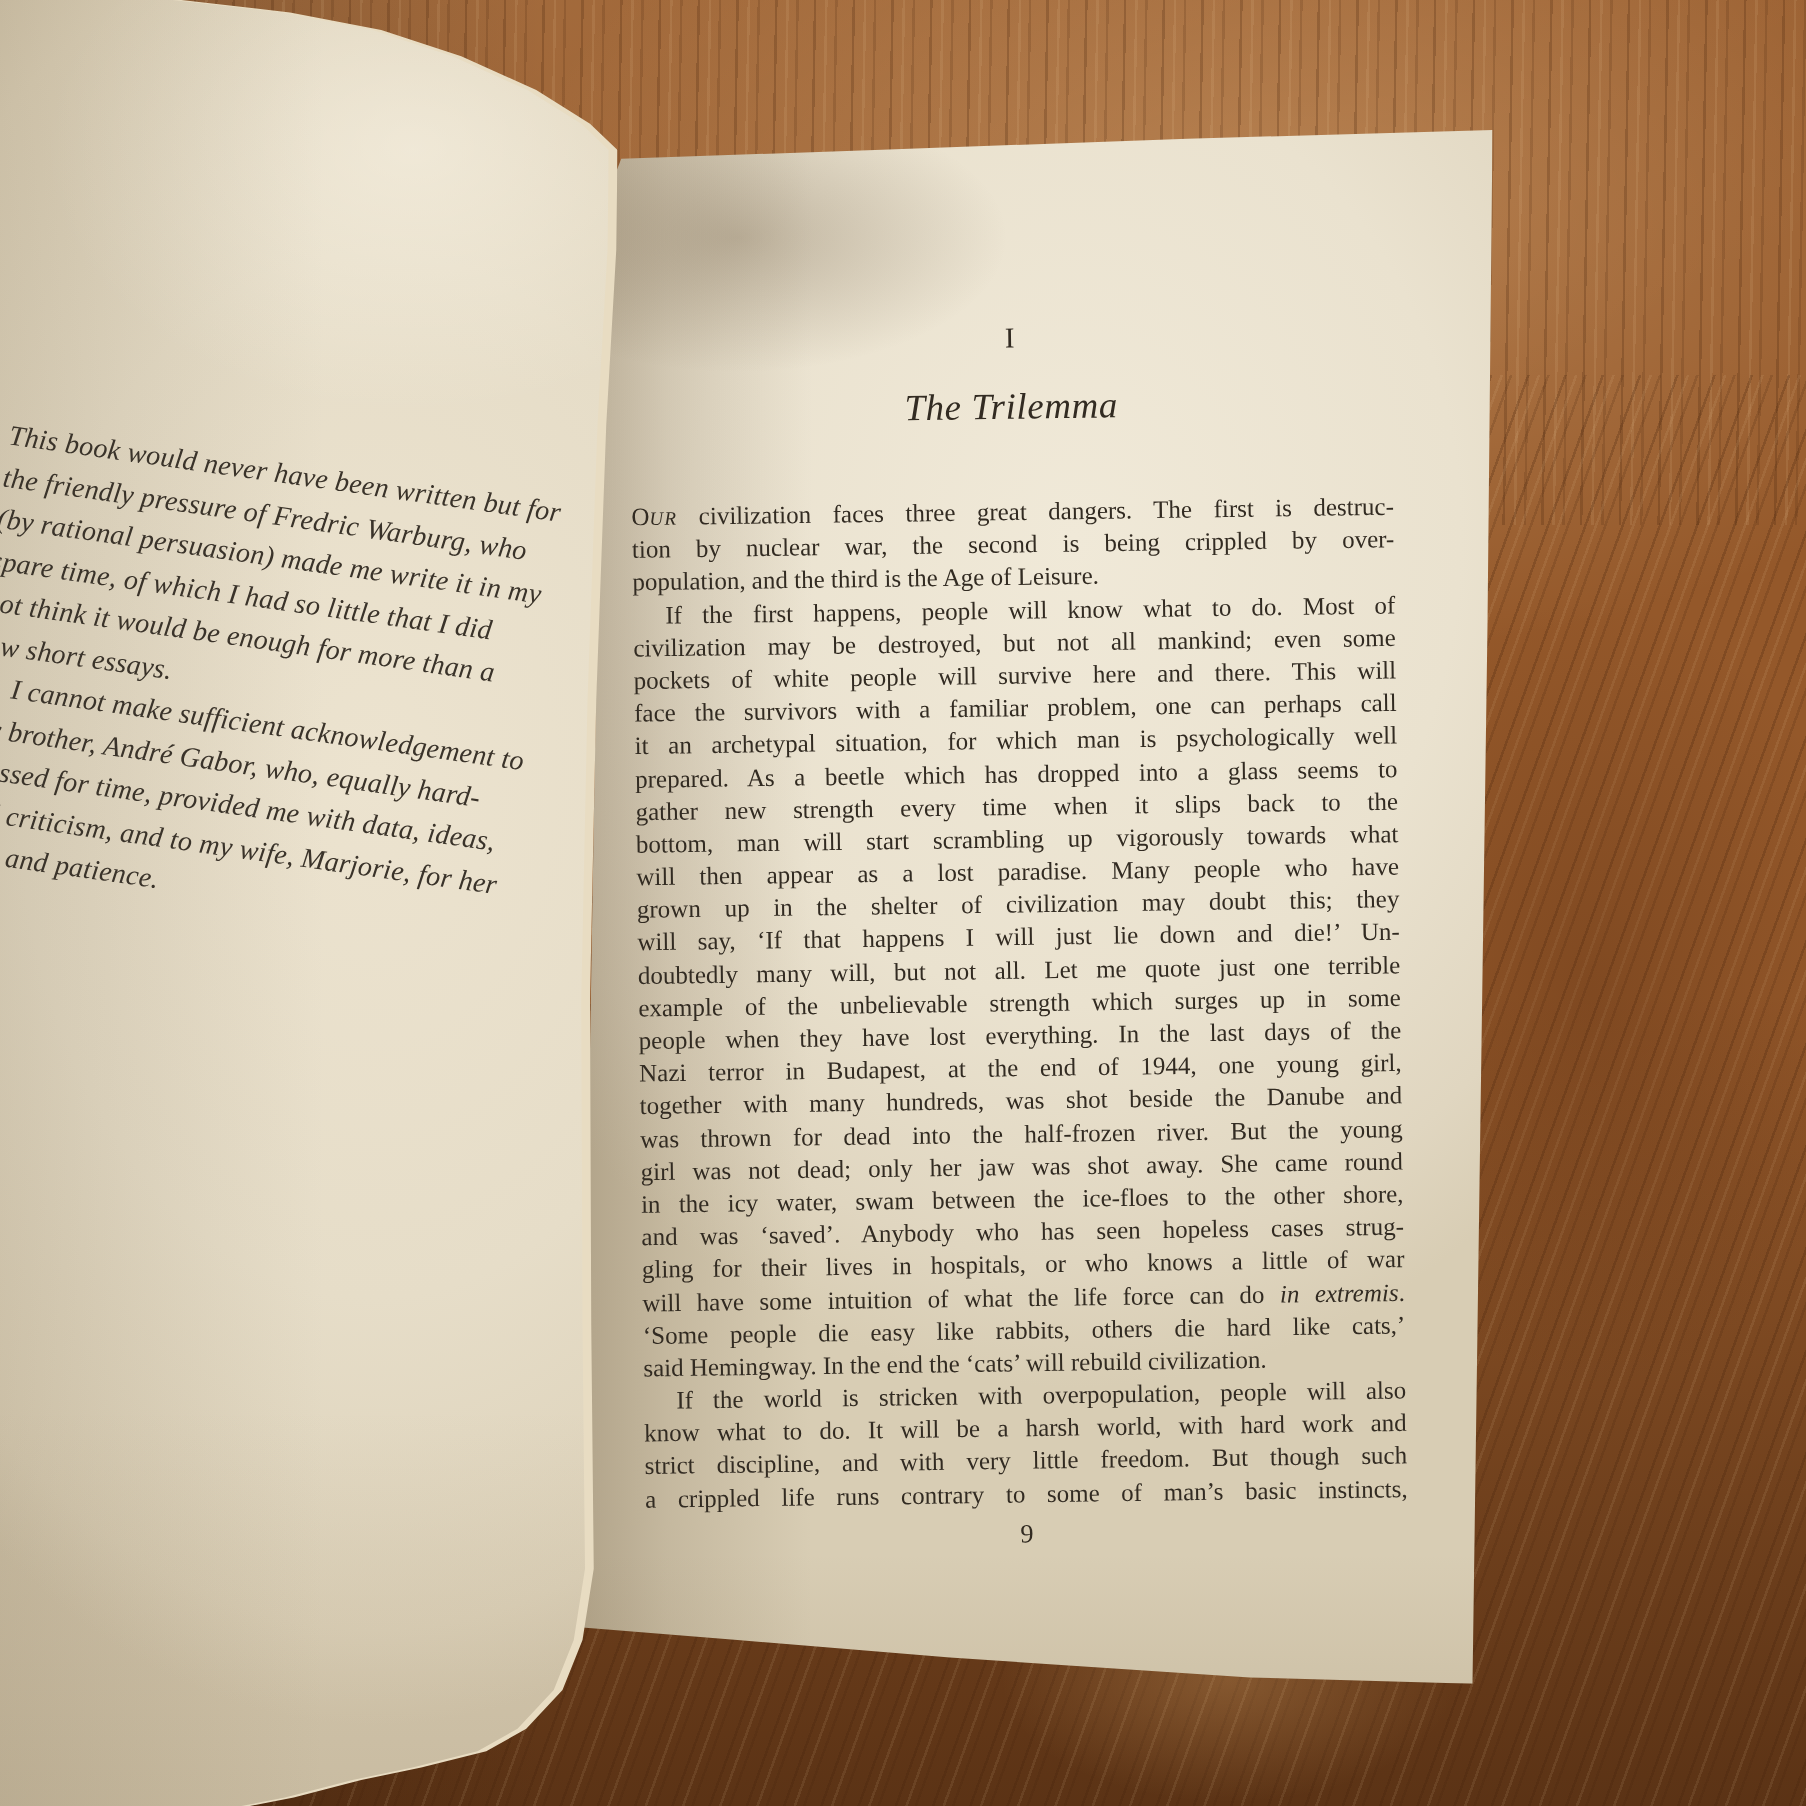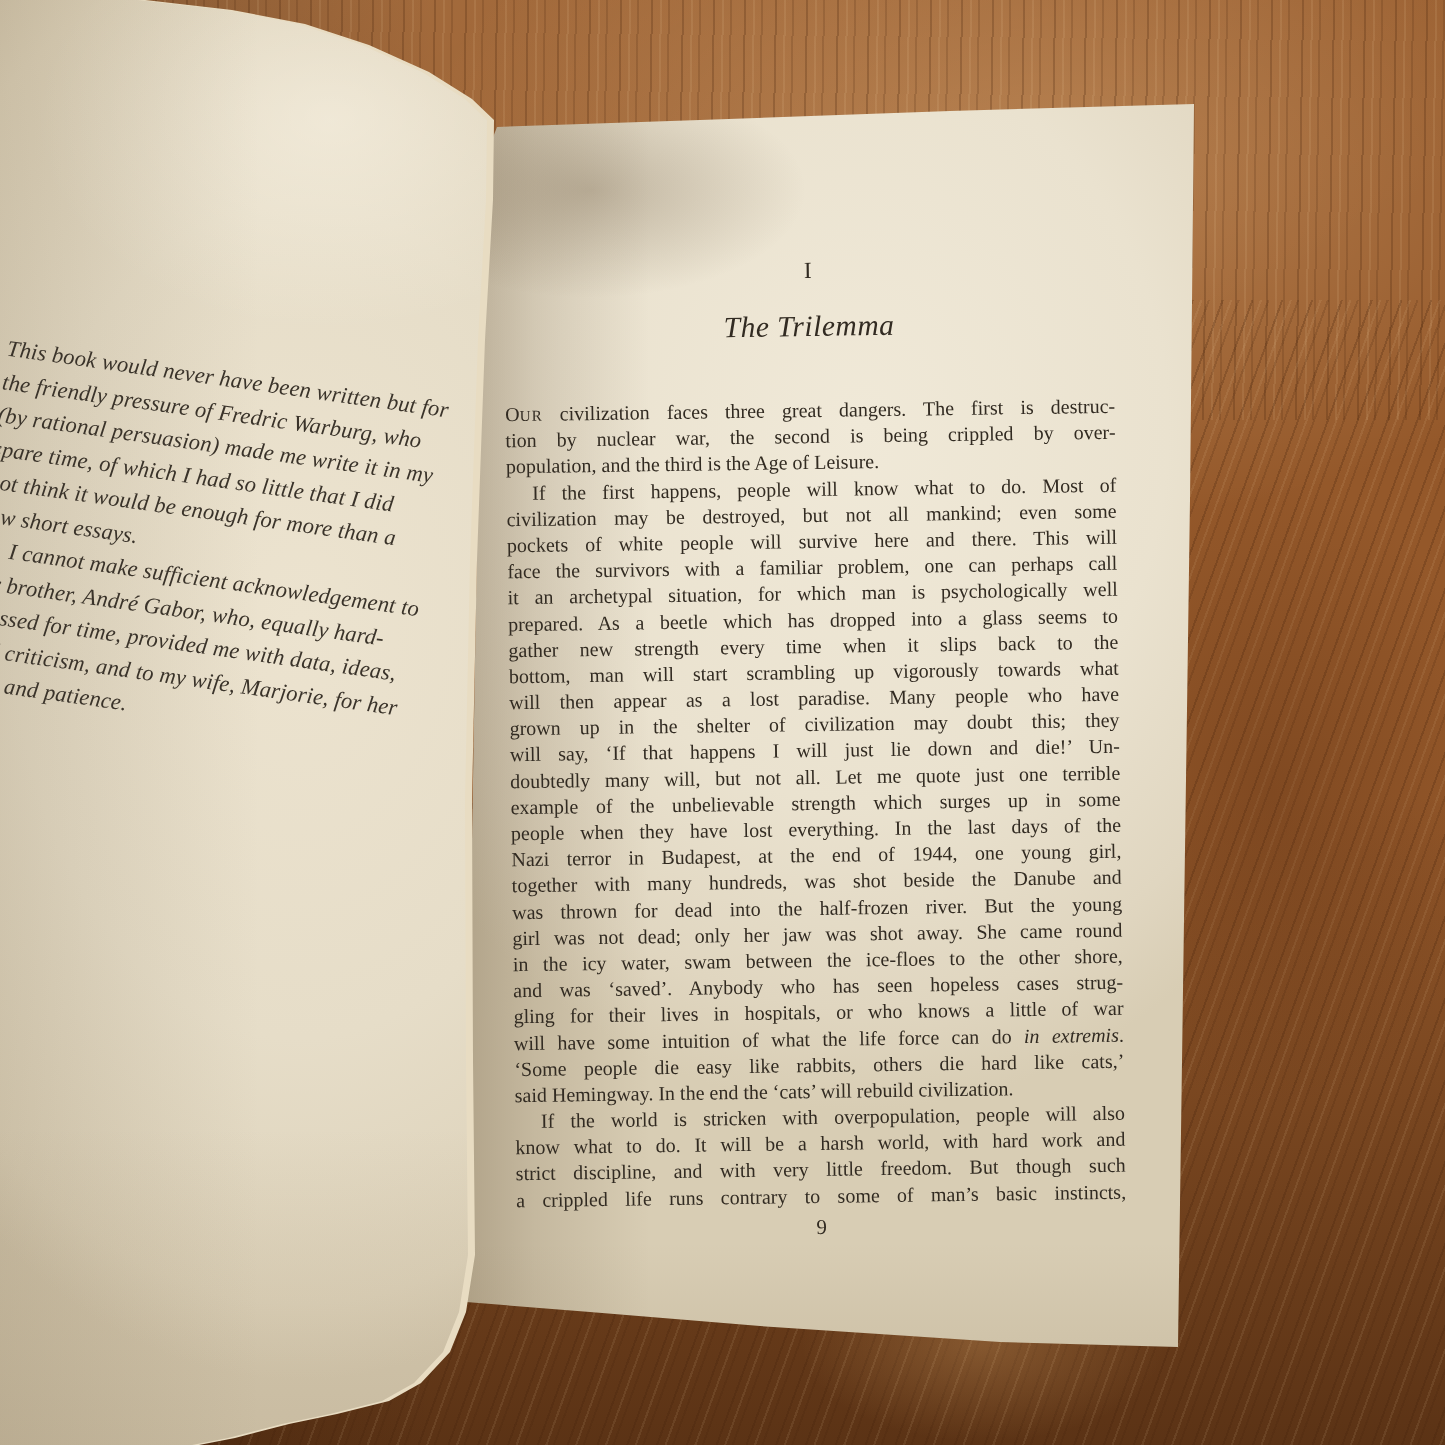--- a/index.html
+++ b/index.html
@@ -71,21 +71,21 @@
 
   
   .right-text{position:absolute;left:503px;top:258px;width:610px;
     transform:rotate(-0.8deg);transform-origin:50% 0;color:#322b22;}
   .chapter-number{text-align:center;font-size:23px;letter-spacing:1px;}
   .chapter-title{text-align:center;font-style:italic;font-size:29.5px;margin-top:26px;letter-spacing:.5px;}
   .body-lines{margin-top:54px;font-size:20px;line-height:26.2px;}
   .rline{text-align:justify;text-align-last:justify;white-space:normal;height:26.2px;overflow:visible;}
   .rline.fl{text-align-last:left;}
   .rline.ind{text-indent:26px;}
-  .sc{font-size:.76em;letter-spacing:1px;}
+  .sc{font-size:.76em;letter-spacing:1px;font-style:italic;}
   .page-number{text-align:center;font-size:21px;margin-top:6px;}
 </style>
 </head>
 <body>
 
 <div class="frame">
 
   <div class="wood">
     <div class="tone"></div>
     <div class="grain-top"></div>

